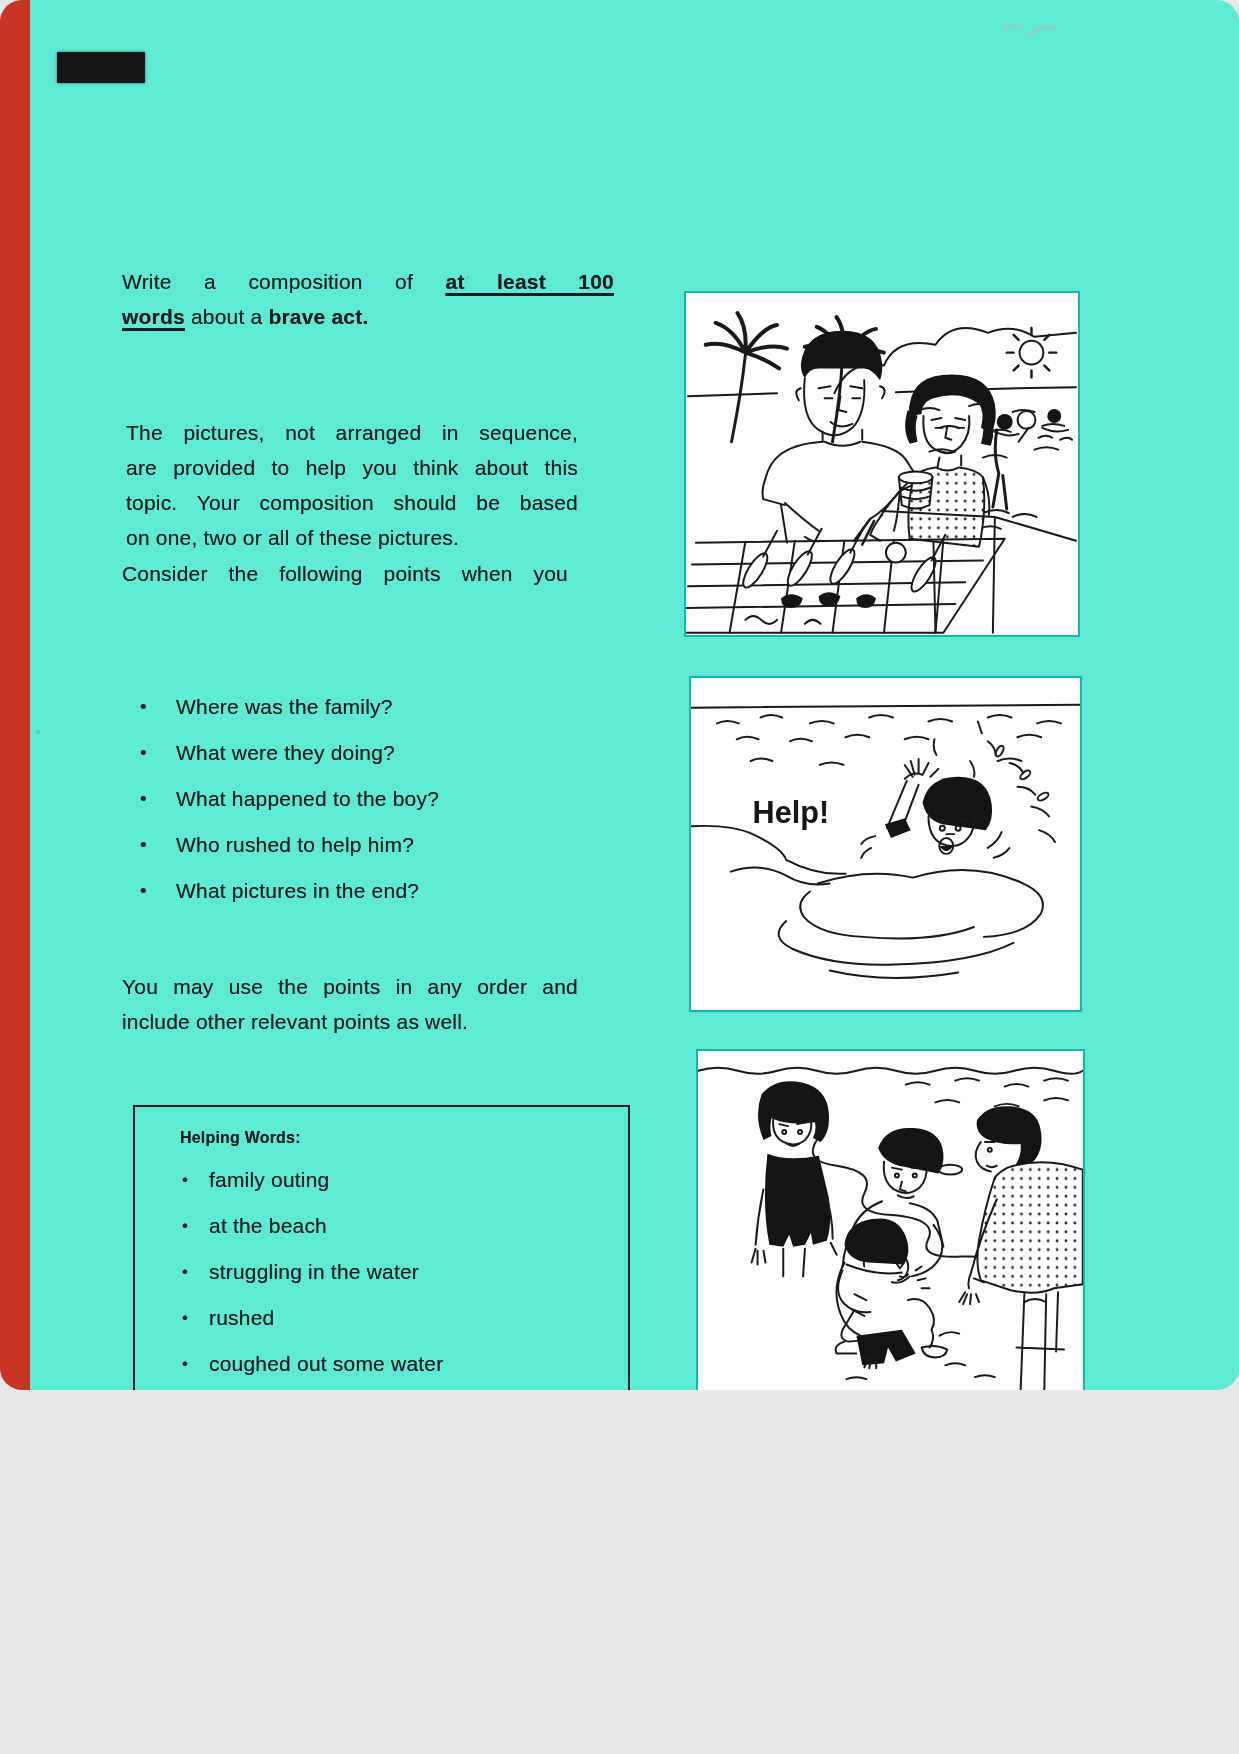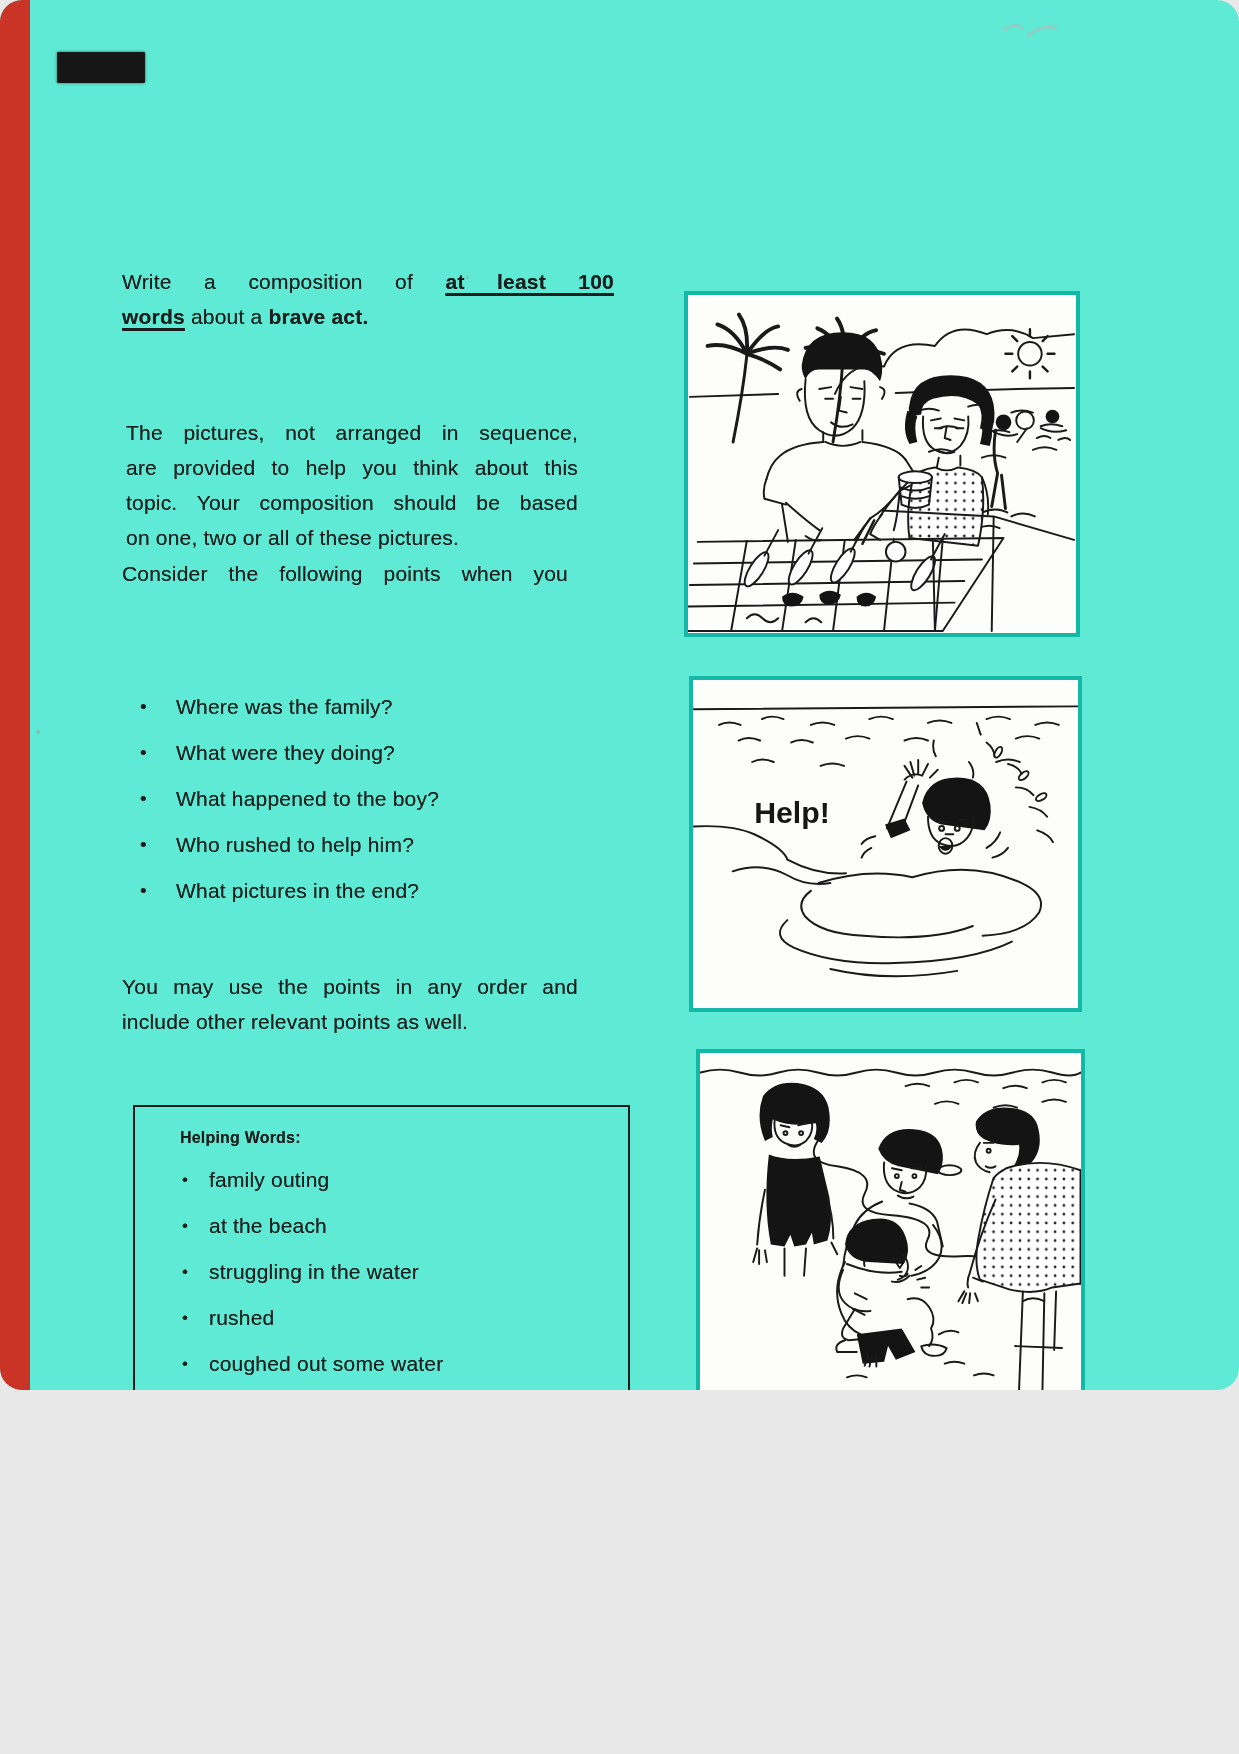--- a/index.html
+++ b/index.html
@@ -18,21 +18,21 @@
          text-shadow:0 0 .4px rgba(10,10,10,.55);}
   .qb{width:36px;font-size:19px;}
   #hbox{position:absolute;left:133px;top:1105px;width:497px;height:297px;
         border:2.5px solid #1b1b1b;box-sizing:border-box;}
   #hhead{position:absolute;left:45px;top:22px;font-size:16px;font-weight:700;
          letter-spacing:.2px;text-shadow:0 0 .4px rgba(10,10,10,.55);}
   .hlist{position:absolute;left:47px;top:61px;display:flex;flex-direction:column;gap:22px;}
   .hitem{display:flex;font-size:21px;line-height:24px;letter-spacing:.2px;
          text-shadow:0 0 .4px rgba(10,10,10,.55);}
   .hb{width:27px;font-size:17px;}
-  .pic{position:absolute;background:#fdfdfc;border:4px solid #14b8a6;box-sizing:border-box;}
+  .pic{position:absolute;background:#fdfdfc;border:2px solid #14b8a6;box-sizing:border-box;}
   #pic1{left:684px;top:291px;width:396px;height:346px;}
   #pic2{left:689px;top:676px;width:393px;height:336px;}
   #pic3{left:696px;top:1049px;width:389px;height:347px;}
   .pic svg{display:block;width:100%;height:100%;}
   #footer{position:absolute;left:53px;top:1682px;font-family:"DejaVu Sans Mono",monospace;
           font-size:27px;letter-spacing:1px;color:#232323;}
   #pencil{position:absolute;left:1000px;top:16px;opacity:.55;}
   .speck{position:absolute;background:#9a9a9a;border-radius:50%;opacity:.5;}
 </style>
 </head>

